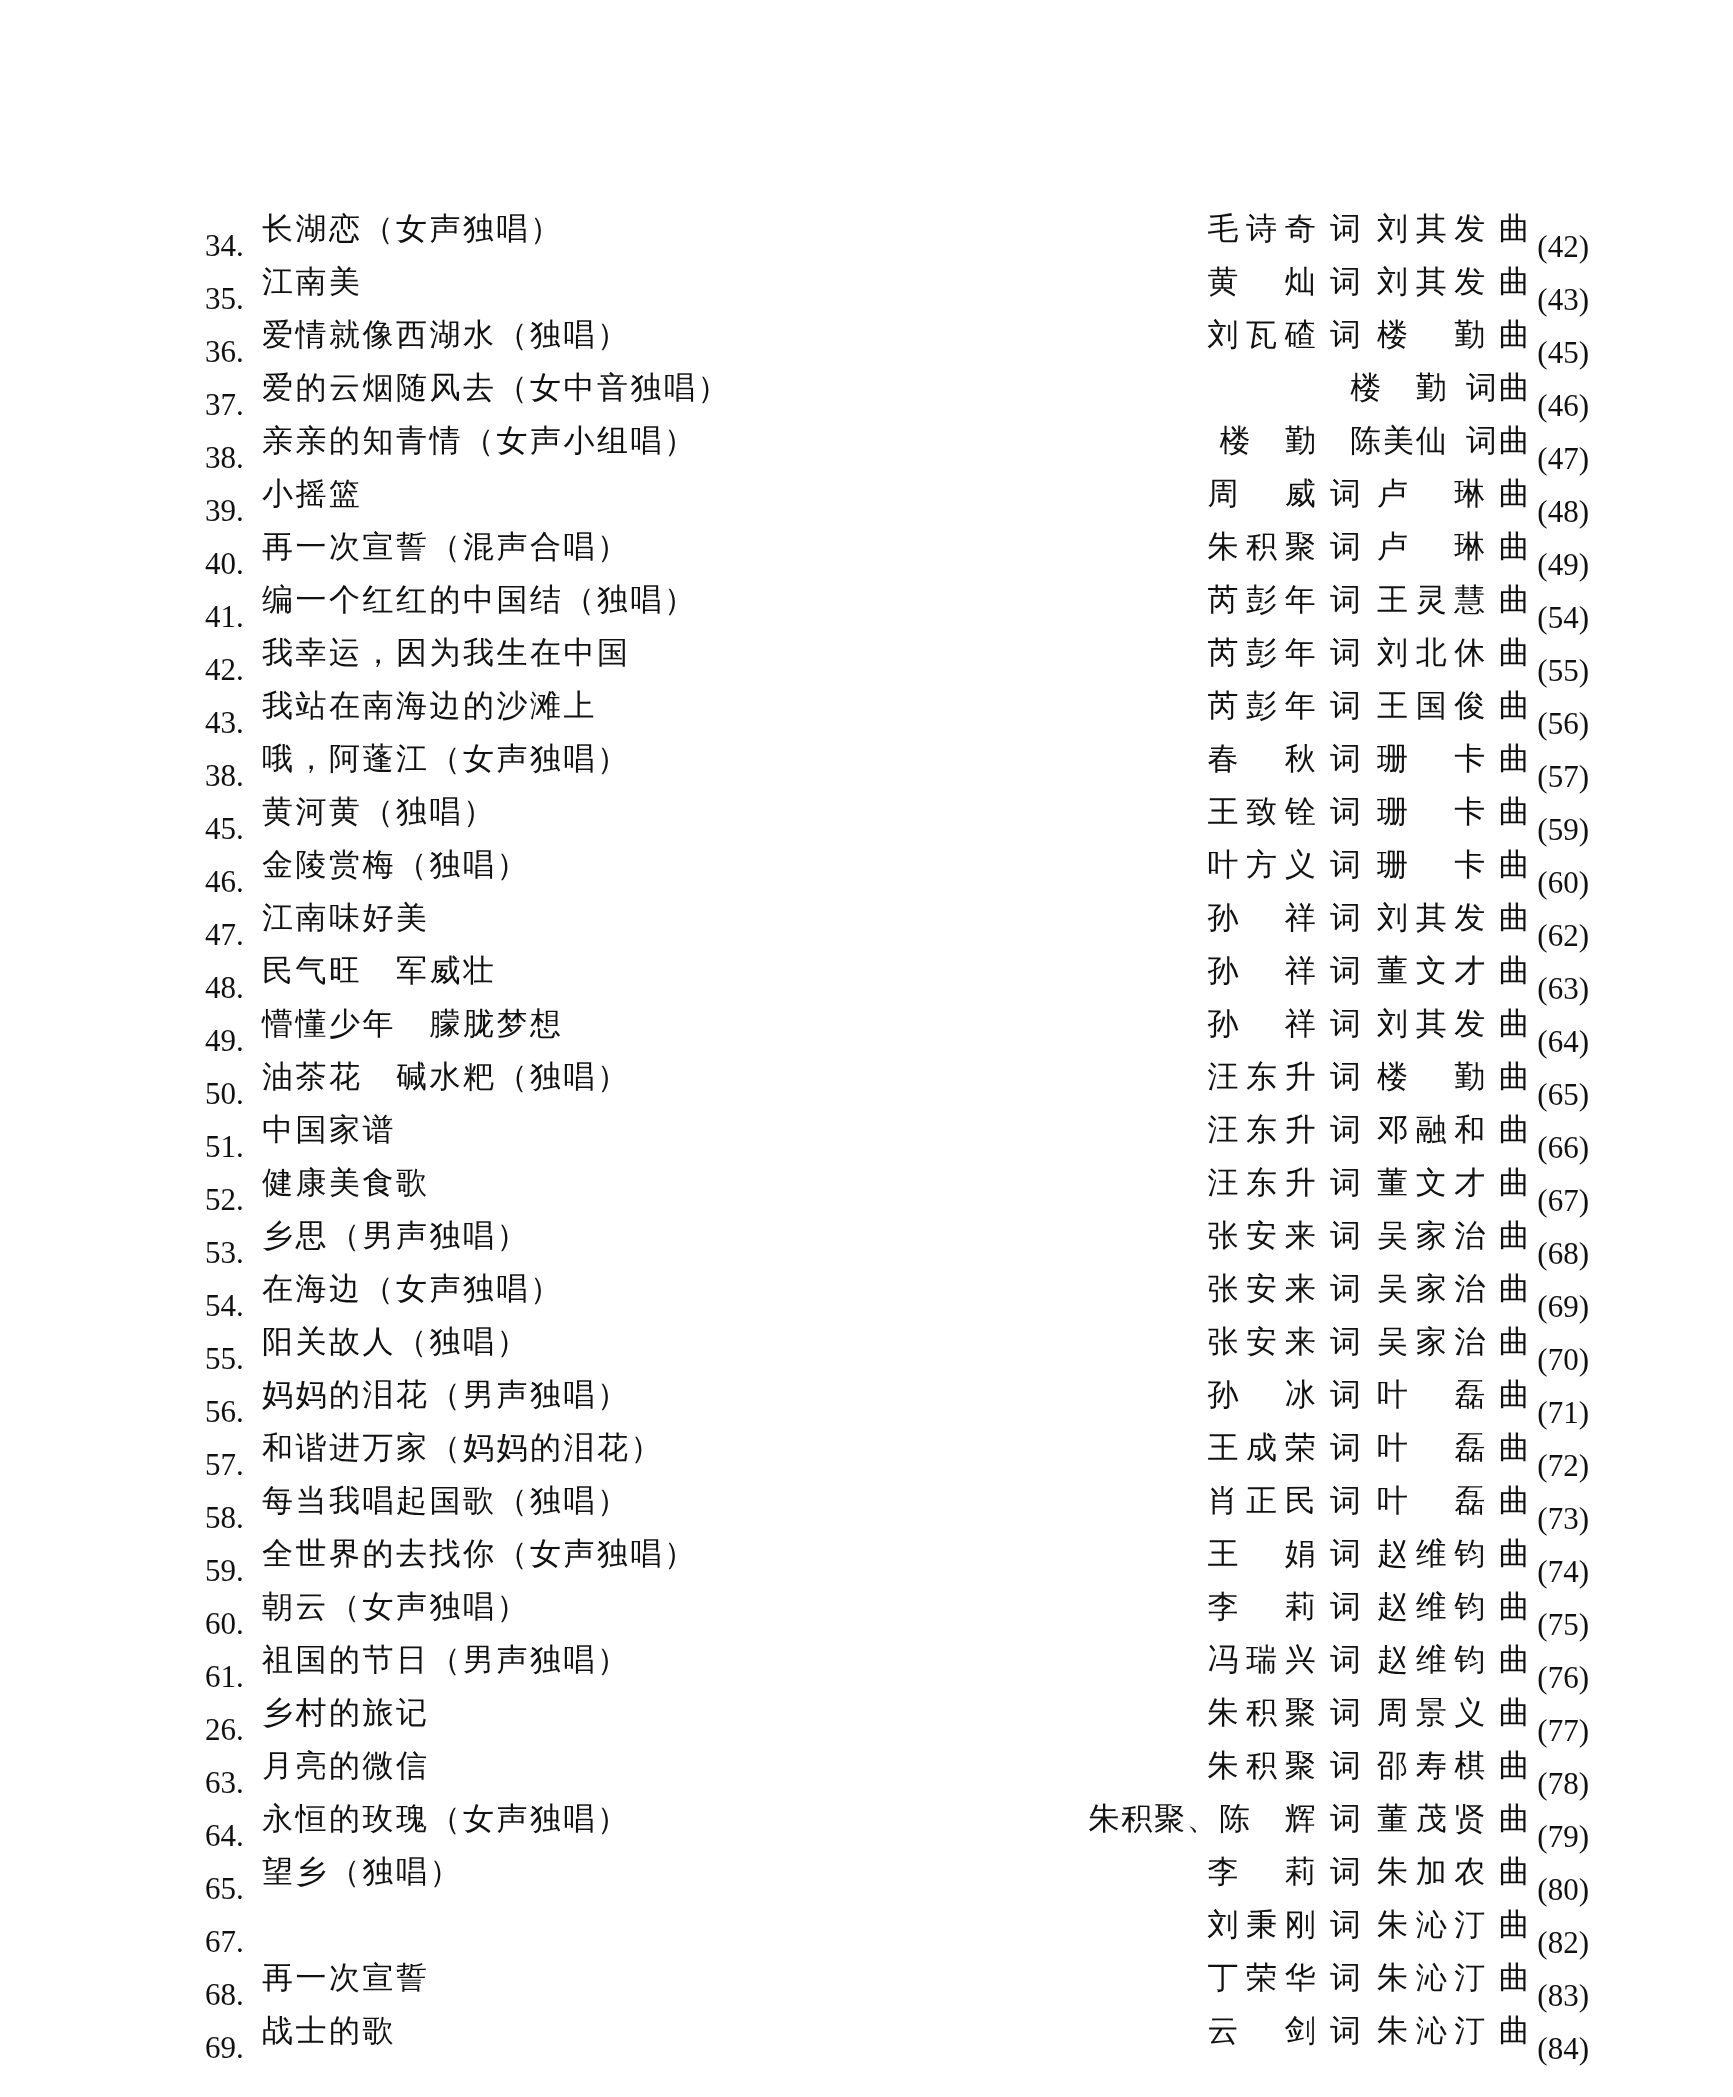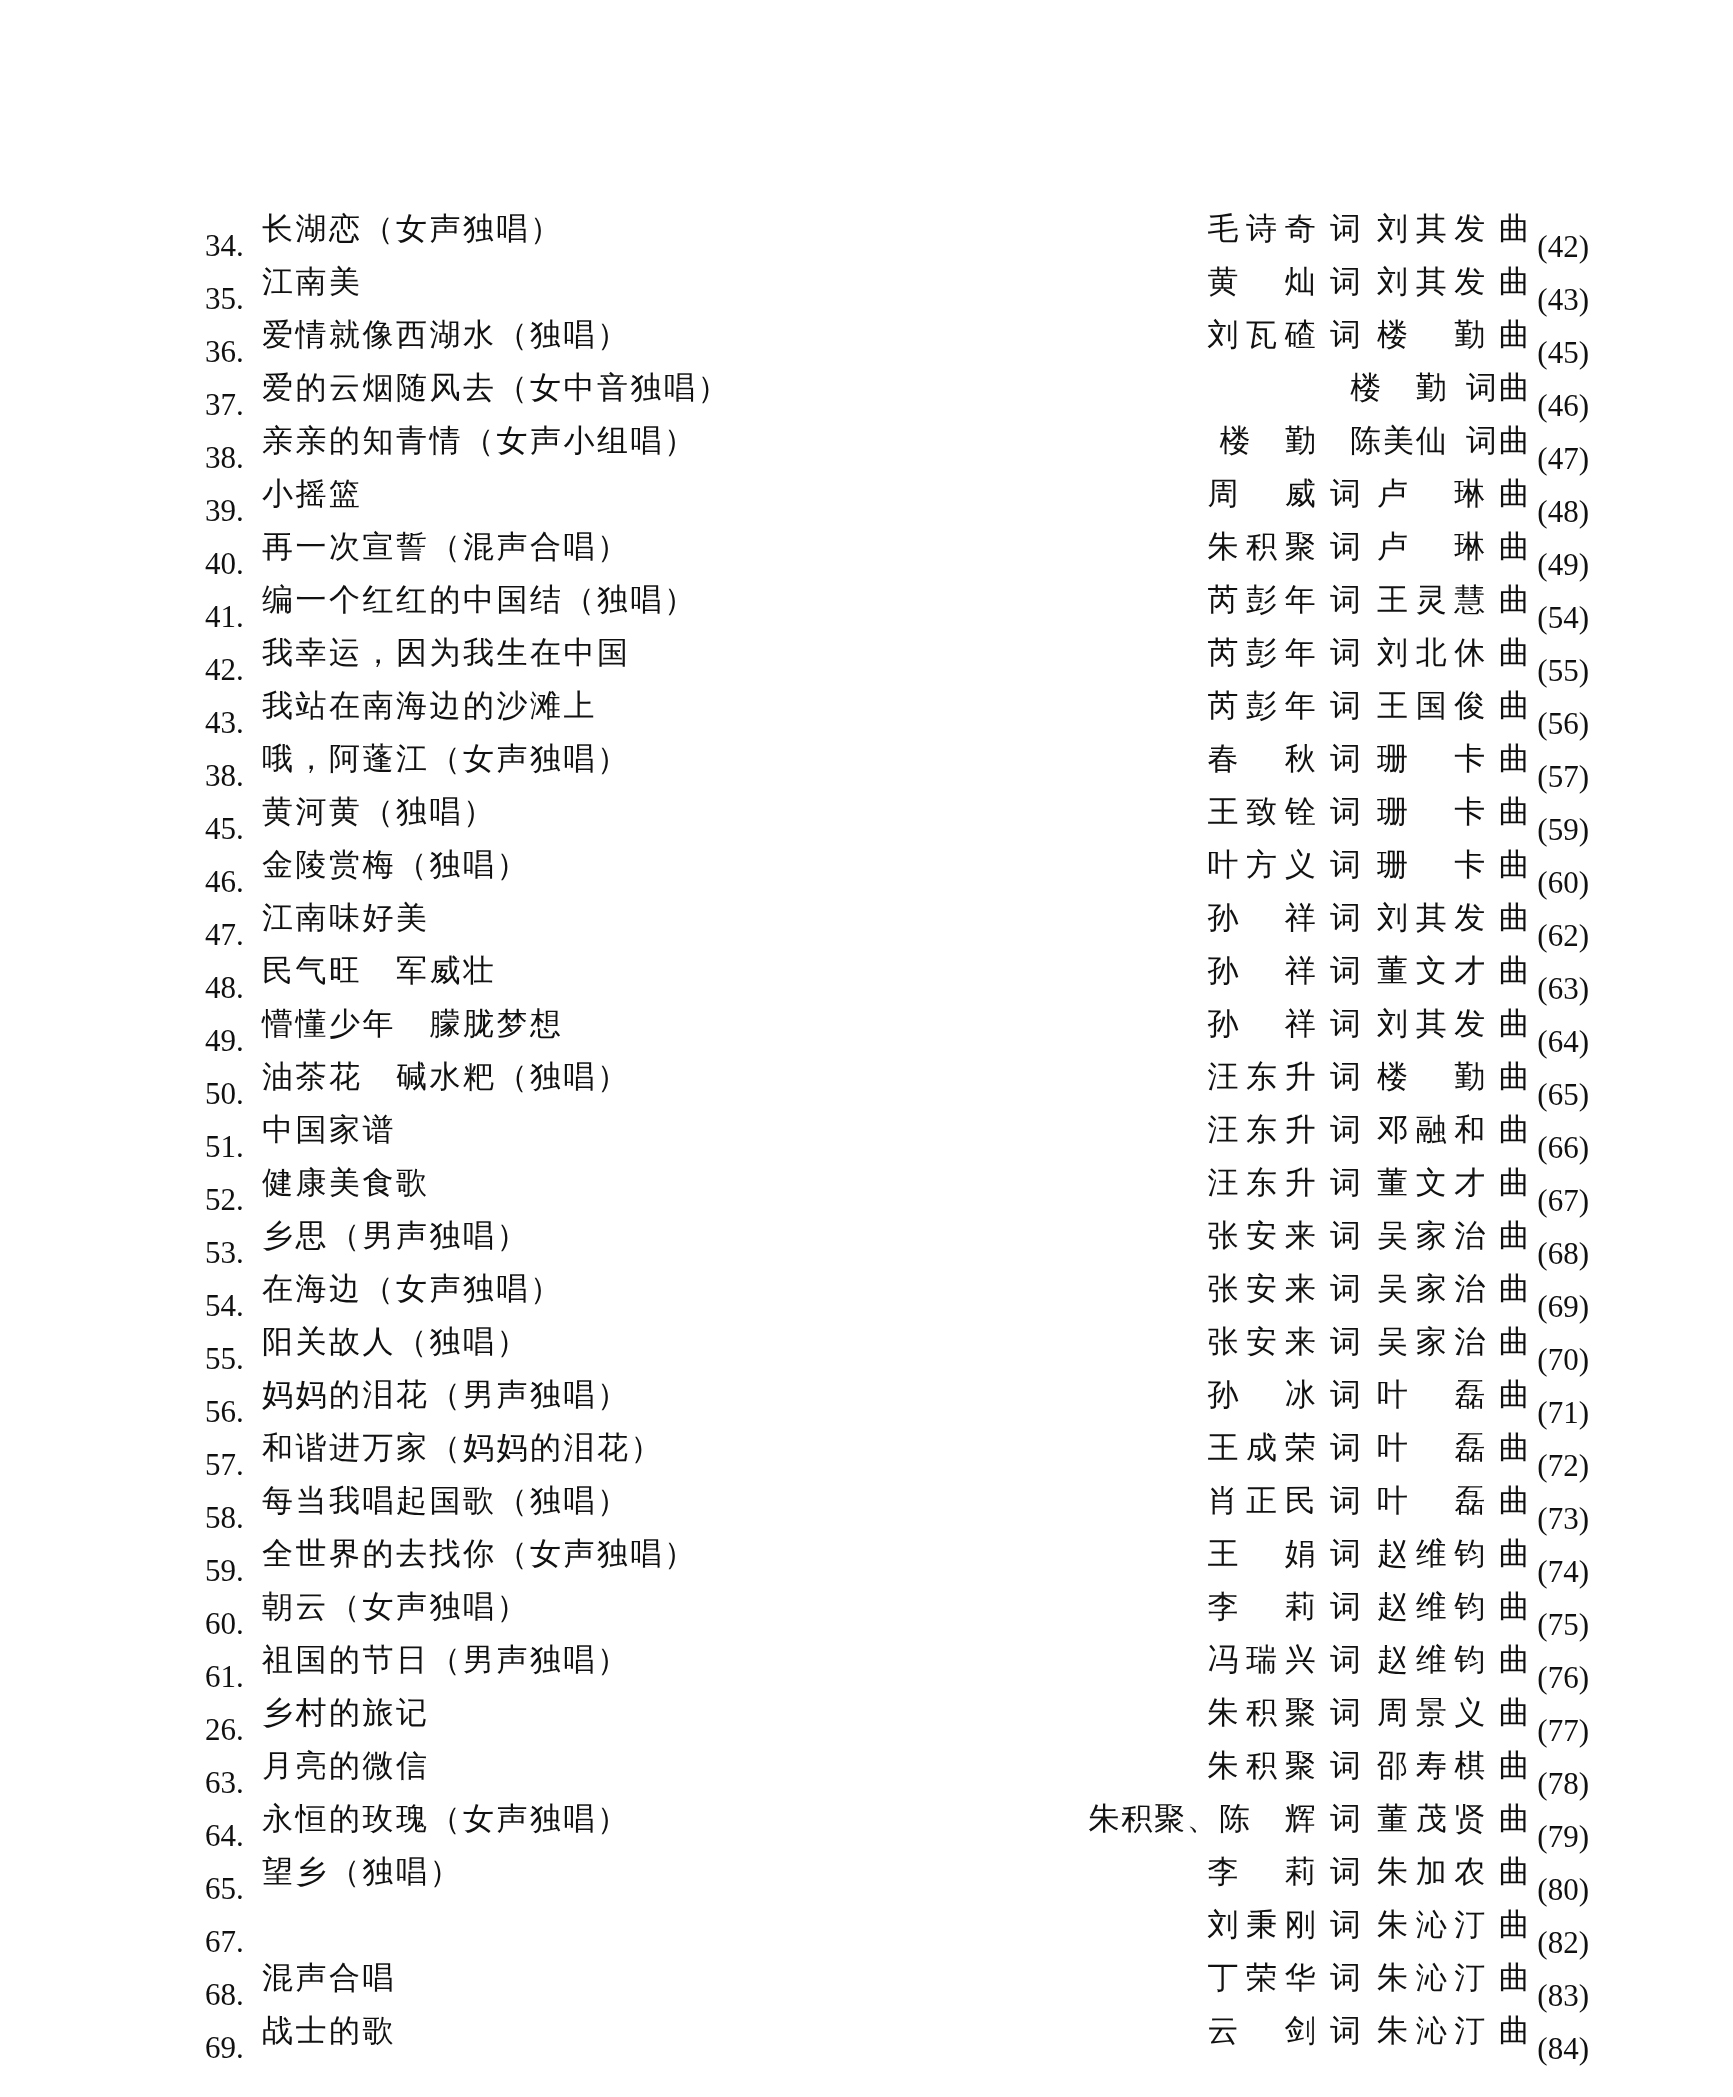--- a/index.html
+++ b/index.html
@@ -421,21 +421,21 @@
       <span class="credits">
         <span class="lyricist">刘秉刚</span>
         <span class="role">词</span>
         <span class="composer">朱沁汀</span>
         <span class="role2">曲</span>
         <span class="page">(82)</span>
       </span>
     </div>
     <div class="row">
       <span class="num">68.</span>
-      <span class="title">混声合唱</span>
+      <span class="title">再一次宣誓</span>
       <span class="leader"></span>
       <span class="credits">
         <span class="lyricist">丁荣华</span>
         <span class="role">词</span>
         <span class="composer">朱沁汀</span>
         <span class="role2">曲</span>
         <span class="page">(83)</span>
       </span>
     </div>
     <div class="row">

